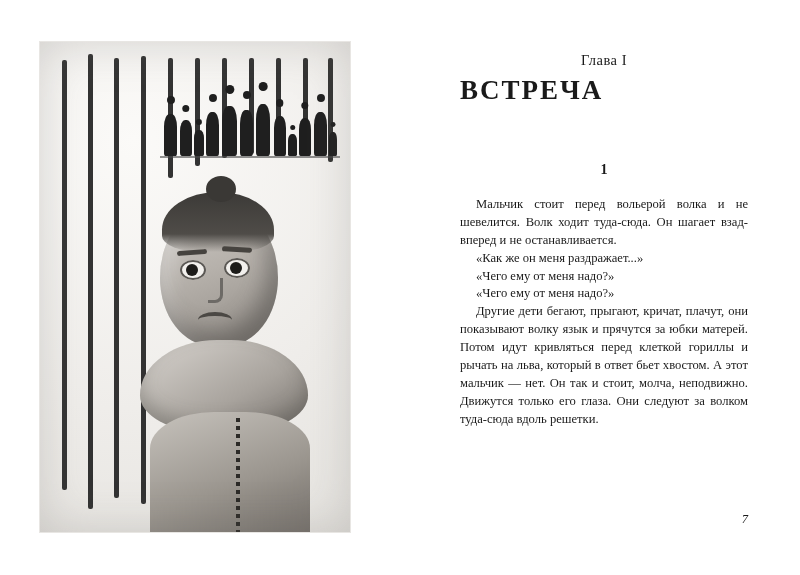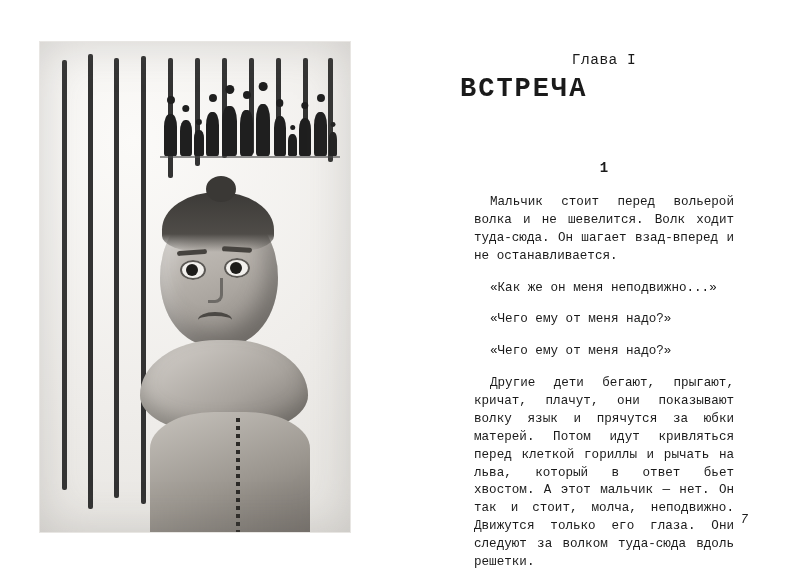--- a/index.html
+++ b/index.html
@@ -239,21 +239,20 @@
     inset: 0;
     box-shadow: inset 0 0 48px rgba(120,116,110,.28);
     pointer-events: none;
   }
 
   
   .page-right {
     position: relative;
     width: 400px;
     height: 575px;
-    font-family: Liberation Mono, monospace;
   }
   .text-col {
     position: absolute;
     left: 60px;
     top: 52px;
     width: 288px;
   }
   .chapter-label {
     text-align: center;
     font-size: 14.5px;
@@ -267,21 +266,21 @@
     letter-spacing: 2px;
     margin: 0 0 56px 0;
   }
   .section-number {
     text-align: center;
     font-size: 14px;
     font-weight: bold;
     margin: 0 0 18px 0;
   }
   .body-text p {
-    margin: 14px;
+    margin: 0;
     font-size: 12.6px;
     line-height: 1.42;
     text-align: justify;
     text-indent: 16px;
     hyphens: manual;
   }
   .page-number {
     position: absolute;
     right: 52px;
     bottom: 48px;
@@ -347,21 +346,21 @@
     </div>
   </div>
 
   <div class="page-right">
     <div class="text-col">
       <div class="chapter-label">Глава I</div>
       <h1 class="chapter-title">ВСТРЕЧА</h1>
       <div class="section-number">1</div>
       <div class="body-text">
         <p>Мальчик стоит перед вольерой волка и не шевелится. Волк ходит туда-сюда. Он шагает взад-вперед и не останавливается.</p>
-        <p>«Как же он меня неподвижно...»</p>
+        <p>«Как же он меня раздражает...»</p>
         <p>«Чего ему от меня надо?»</p>
         <p>«Чего ему от меня надо?»</p>
         <p>Другие дети бегают, прыгают, кричат, плачут, они показывают волку язык и прячутся за юбки матерей. Потом идут кривляться перед клеткой гориллы и рычать на льва, который в ответ бьет хвостом. А этот мальчик — нет. Он так и стоит, молча, неподвижно. Движутся только его глаза. Они следуют за волком туда-сюда вдоль решетки.</p>
       </div>
     </div>
     <div class="page-number">7</div>
   </div>
 
 </div>
 

